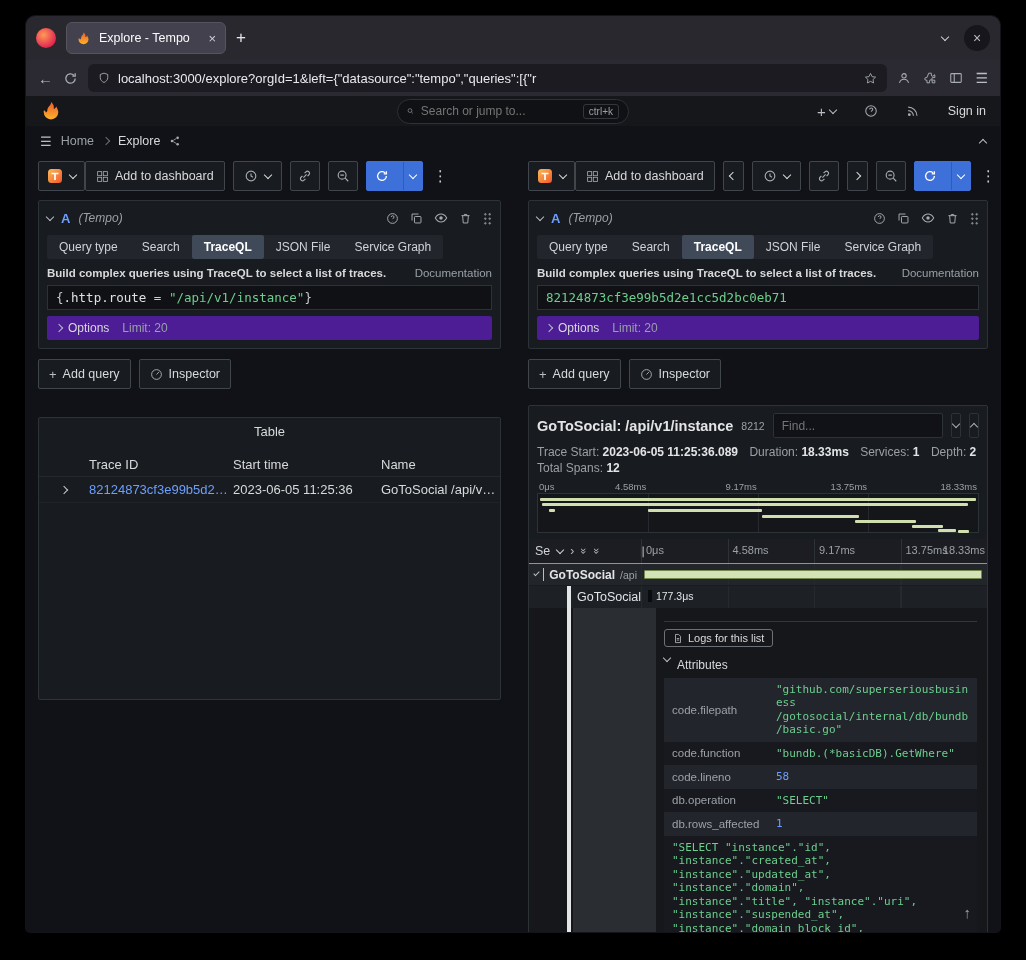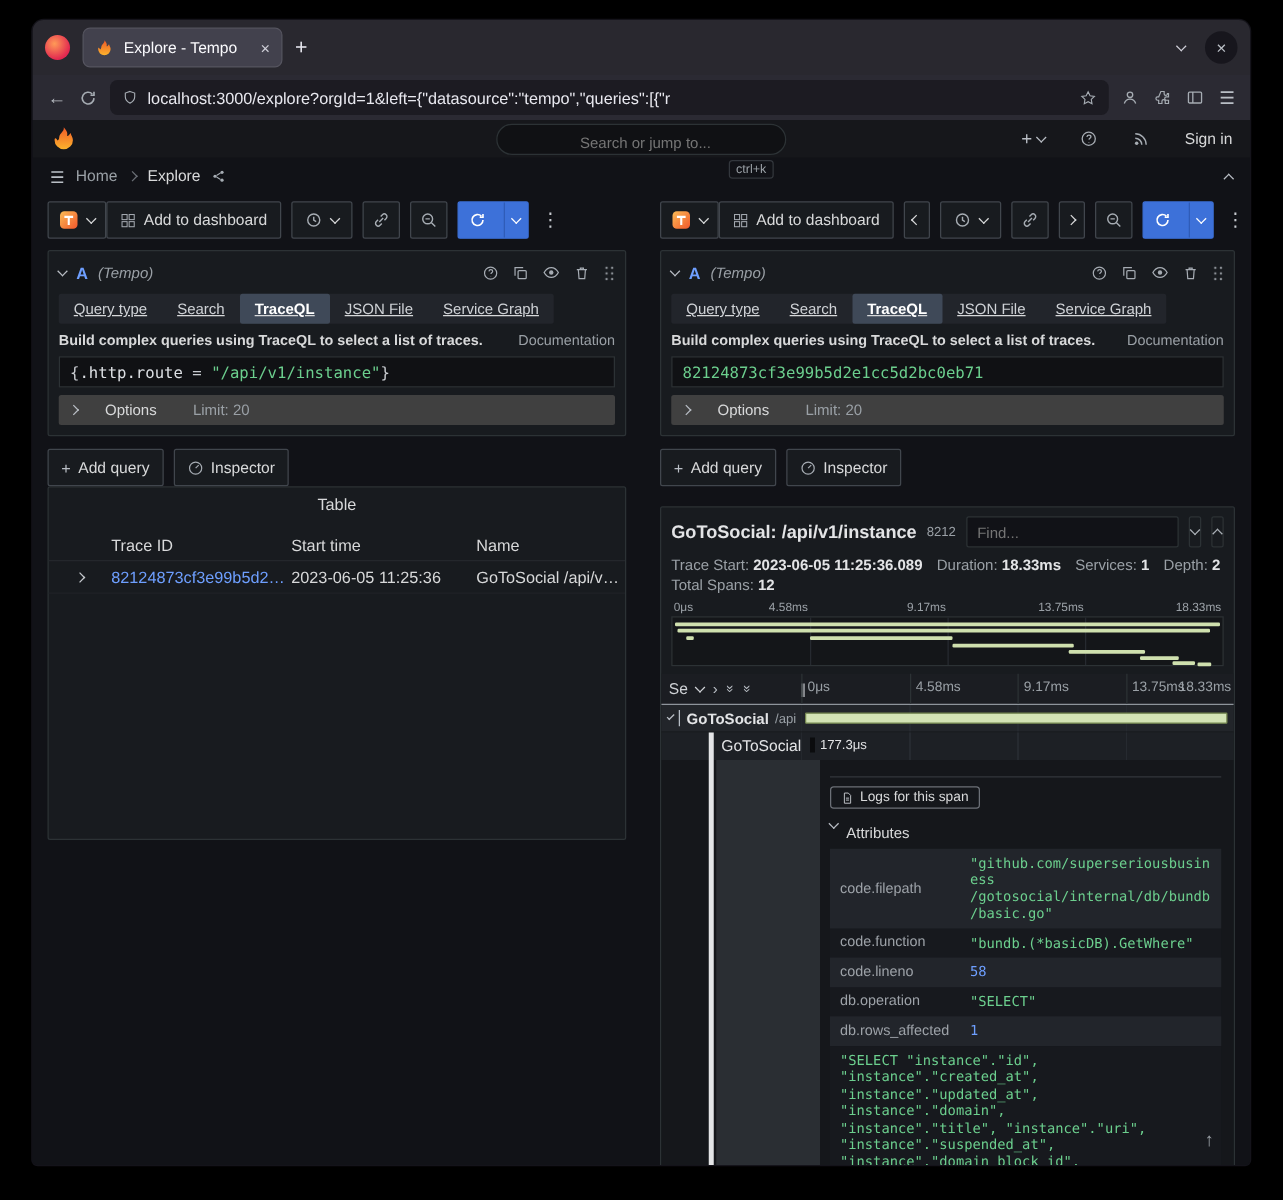--- a/index.html
+++ b/index.html
@@ -56,21 +56,21 @@
   .urlbar input { flex:1; background:transparent; border:none; outline:none;
                   color:#e8e8ef; font-size:13px; font-family:"Liberation Sans",sans-serif; }
   .ff-icons { display:flex; gap:12px; align-items:center; }
 
   
   .gf { position:absolute; top:80px; left:0; right:0; bottom:0; background:#111217; }
   .gf-topnav { height:30px; display:flex; align-items:center; padding:0 14px;
                background:#16171b; position:relative; }
   .gf-search { position:absolute; left:50%; transform:translateX(-50%); width:232px;
                height:25px; background:#101114; border:1px solid #2c3235; border-radius:14px;
-               display:flex; align-items:flex-end; gap:7px; padding:0 9px;flex-direction:column; }
+               display:flex; align-items:center; gap:7px; padding:0 9px; }
   .gf-search input { flex:1; background:transparent; border:none; outline:none;
                      font-size:12px; color:#9aa0a6; font-family:"Liberation Sans",sans-serif; }
   .kbd { font-size:10px; color:#9aa0a6; border:1px solid #33373d; border-radius:3px;
          padding:1px 5px; }
   .gf-nav-right { margin-left:auto; display:flex; align-items:center; gap:28px; }
   .gf-signin { font-size:12.5px; color:#d8d9da; }
   .gf-breadcrumb { height:30px; display:flex; align-items:center; gap:9px; padding:0 14px;
                    font-size:12.5px; }
   .bc-dim { color:#9aa0a6; }
   .bc-cur { color:#d8d9da; }
@@ -94,37 +94,37 @@
   .kebab { font-size:15px; color:#c6cacf; padding:0 2px; }
   .tempo-ic { display:block; }
 
   
   .qcard { margin-top:8px; background:#181b1f; border:1px solid #2c3235; border-radius:2px;
            padding:6px 8px 8px; }
   .qhead { display:flex; align-items:center; gap:8px; height:22px; }
   .q-ref { color:#6e9fff; font-size:13px; font-weight:bold; }
   .q-ds  { color:#9aa0a6; font-size:12px; font-style:italic; }
   .qhead-icons { margin-left:auto; display:flex; align-items:center; gap:11px; }
-  .qtabs { margin-top:6px; display:inline-flex; background:#22252b; border-radius:2px;text-decoration:underline; }
+  .qtabs { margin-top:6px; display:inline-flex; background:#22252b; border-radius:2px; }
   .qtab { height:24px; line-height:24px; padding:0 12px; font-size:12px; color:#cfd2d6; }
   .qtab.active { background:#3f4958; border-radius:2px; color:#fff; font-weight:bold; }
   .qinfo { margin-top:8px; display:flex; justify-content:space-between; align-items:center; }
   .qinfo-text { font-size:11.5px; font-weight:bold; color:#d8d9da; }
   .qinfo-doc  { font-size:11.5px; color:#9aa0a6; }
   .qeditor { margin-top:6px; height:25px; background:#101114; border:1px solid #2c3235;
              display:flex; align-items:center; padding:0 8px; font-size:12.5px; }
   .tok-brace { color:#c9ccd1; } .tok-field { color:#dde0e4; }
   .tok-op { color:#c9ccd1; } .tok-str { color:#6ccf8e; } .tok-green { color:#6ccf8e; }
-  .qopts { margin-top:6px; height:24px; background:#404040; border-radius:2px;
-           display:flex; align-items:center; gap:22px; padding:0 9px; font-size:12px; }
+  .qopts { margin-top:6px; height:24px; background:#4c1d95; border-radius:2px;
+           display:flex; align-items:center; gap:6px; padding:0 9px; font-size:12px; }
   .qopts .lim { color:#9aa0a6; margin-left:7px; }
   .qbtns { margin-top:10px; display:flex; gap:8px; }
 
   
-  .tpanel { margin-top:0; height:283px; background:#181b1f; border:1px solid #2c3235;
+  .tpanel { margin-top:28px; height:283px; background:#181b1f; border:1px solid #2c3235;
             border-radius:2px; position:relative; }
   .tpanel-title { text-align:center; font-size:13px; padding-top:6px; color:#d8d9da; }
   .tgrid { display:grid; grid-template-columns:50px 144px 148px 1fr; align-items:center; }
   .thead { margin-top:14px; height:24px; font-size:13px; color:#d8d9da;
            border-bottom:1px solid #24272c; }
   .trow  { height:26px; font-size:13px; border-bottom:1px solid #1f2227; }
   .trow .chev { margin-left:22px; color:#c6cacf; }
   .t-link { color:#6e9fff; overflow:hidden; white-space:nowrap; text-overflow:ellipsis; }
 
   
@@ -669,21 +669,21 @@
         </div>
 
         <div class="detail-wrap">
           <div class="detail">
             <div class="d-div"></div>
             <span class="logs-btn">
               <svg width="10" height="11" viewBox="0 0 16 16" style="color:#c6cacf">
                   <path d="M4 1.5h5l3 3v10H4z" fill="none" stroke="currentColor" stroke-width="1.2"></path>
                   <path d="M6 8h4M6 10.5h4" stroke="currentColor" stroke-width="1.2"></path>
                 </svg>
-              <span>Logs for this span</span>
+              <span>Logs for this list</span>
             </span>
             <div class="attr-head">
               <span class="chev down" style="color:#b9bec5"></span>
               <span>Attributes</span>
             </div>
             <div class="attrs">
               <div class="attr-row">
                 <span class="a-key">code.filepath</span>
                 <span class="a-val mono v-string">"github.com/superseriousbusiness
 /gotosocial/internal/db/bundb

